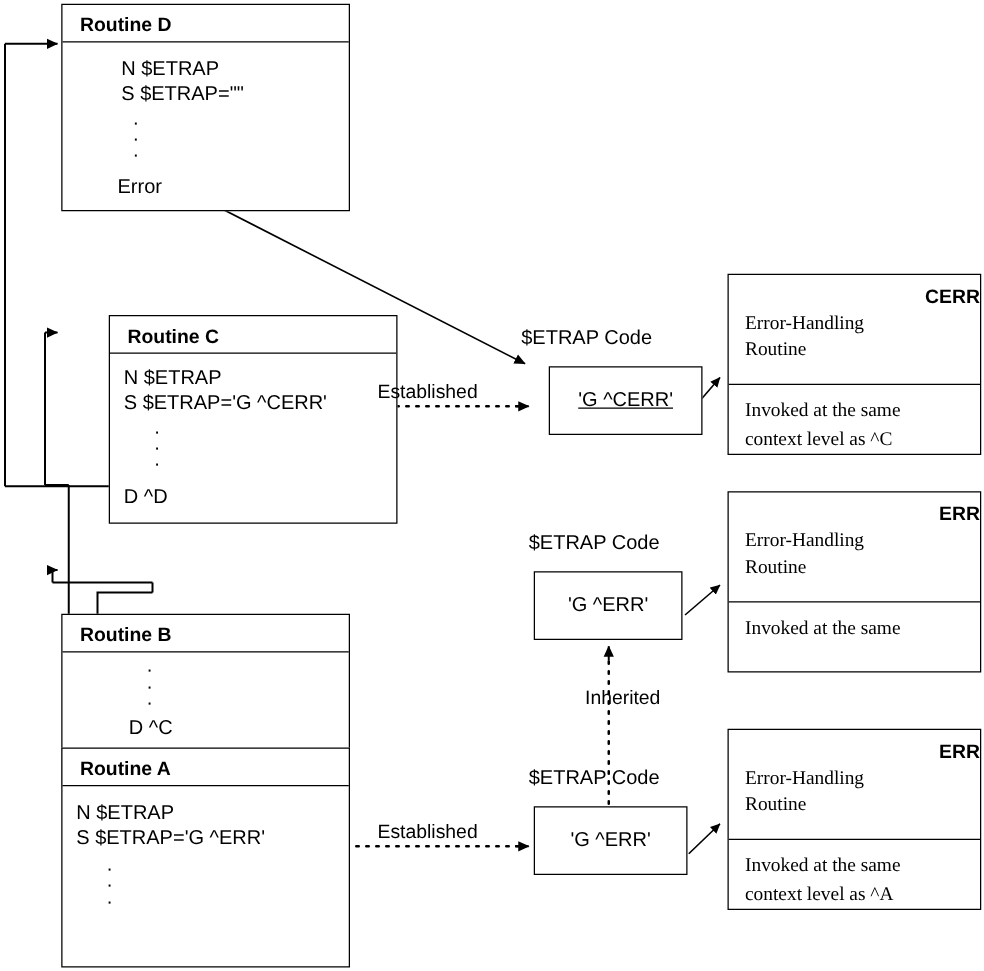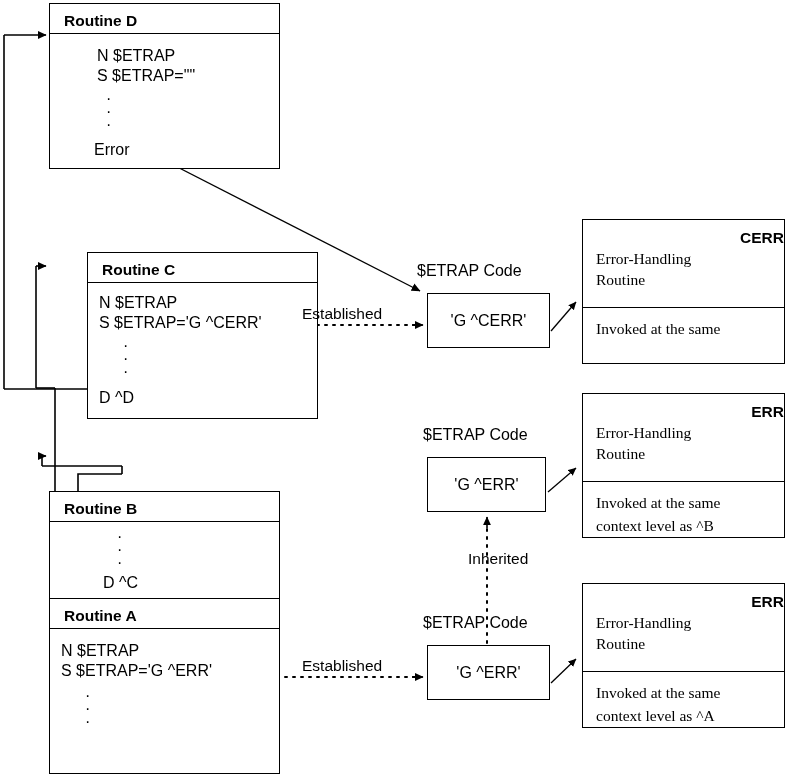--- a/index.html
+++ b/index.html
@@ -33,21 +33,21 @@
   #routine-c{left:49px;top:252px;width:231px;height:167px;margin-left:38px;}
   #routine-b{left:49px;top:443px;width:231px;height:139px;margin-top:48px;}
   #routine-a{left:49px;top:598px;width:231px;height:176px;}
 
   
   .codebox{
     position:absolute;border:1.6px solid #000;background:#fff;box-sizing:border-box;
     display:flex;align-items:center;justify-content:center;
     font-size:16px;
   }
-  #code-cerr{left:427px;top:293px;width:123px;height:55px;}
+  #code-cerr{left:439px;top:293px;width:123px;height:55px;text-decoration:underline;}
   #code-err-mid{left:427px;top:457px;width:119px;height:55px;}
   #code-err-bot{left:427px;top:645px;width:123px;height:55px;}
 
   .codelabel{
     position:absolute;font-size:16px;line-height:18px;white-space:nowrap;
   }
   #label-etrap-1{left:417px;top:262px;}
   #label-etrap-2{left:423px;top:426px;}
   #label-etrap-3{left:423px;top:614px;}
 
@@ -205,32 +205,32 @@
   <div class="edgelabel" id="label-established-2">Established</div>
 
   <div class="box" id="handler-cerr">
     <div class="handler-top">
       <div class="handler-name">CERR</div>
       <div class="handler-desc">Error-Handling</div>
       <div class="handler-desc">Routine</div>
     </div>
     <div class="handler-bottom">
       <div>Invoked at the same</div>
+      <div>context level as ^C</div>
     </div>
   </div>
 
   <div class="box" id="handler-err-b">
     <div class="handler-top">
       <div class="handler-name">ERR</div>
       <div class="handler-desc">Error-Handling</div>
       <div class="handler-desc">Routine</div>
     </div>
     <div class="handler-bottom">
       <div>Invoked at the same</div>
-      <div>context level as ^B</div>
     </div>
   </div>
 
   <div class="box" id="handler-err-a">
     <div class="handler-top">
       <div class="handler-name">ERR</div>
       <div class="handler-desc">Error-Handling</div>
       <div class="handler-desc">Routine</div>
     </div>
     <div class="handler-bottom">

